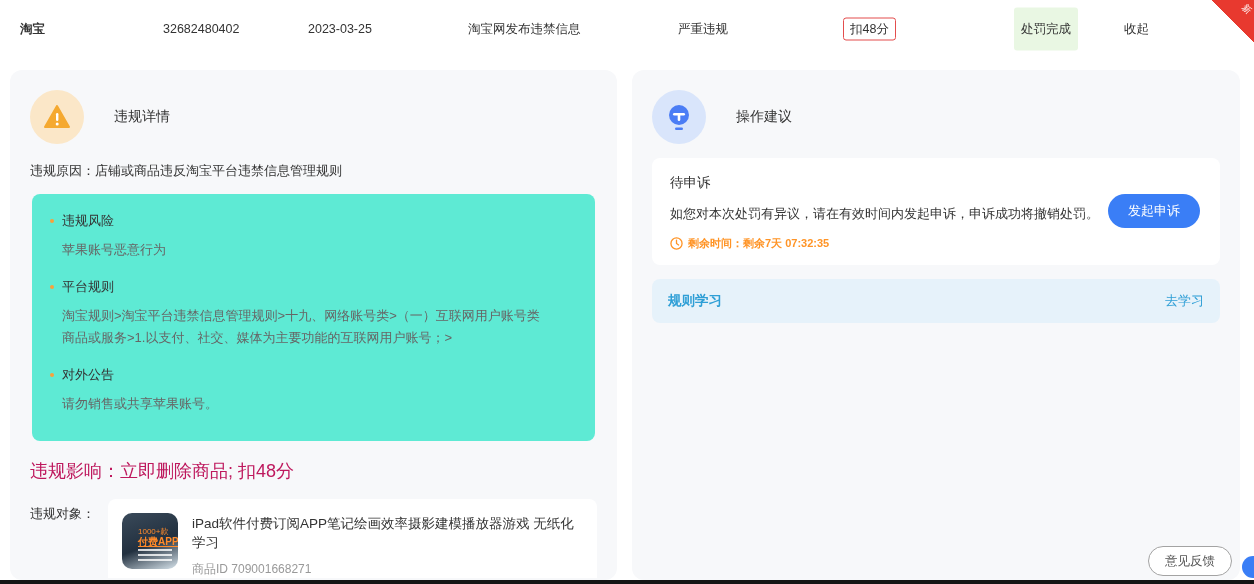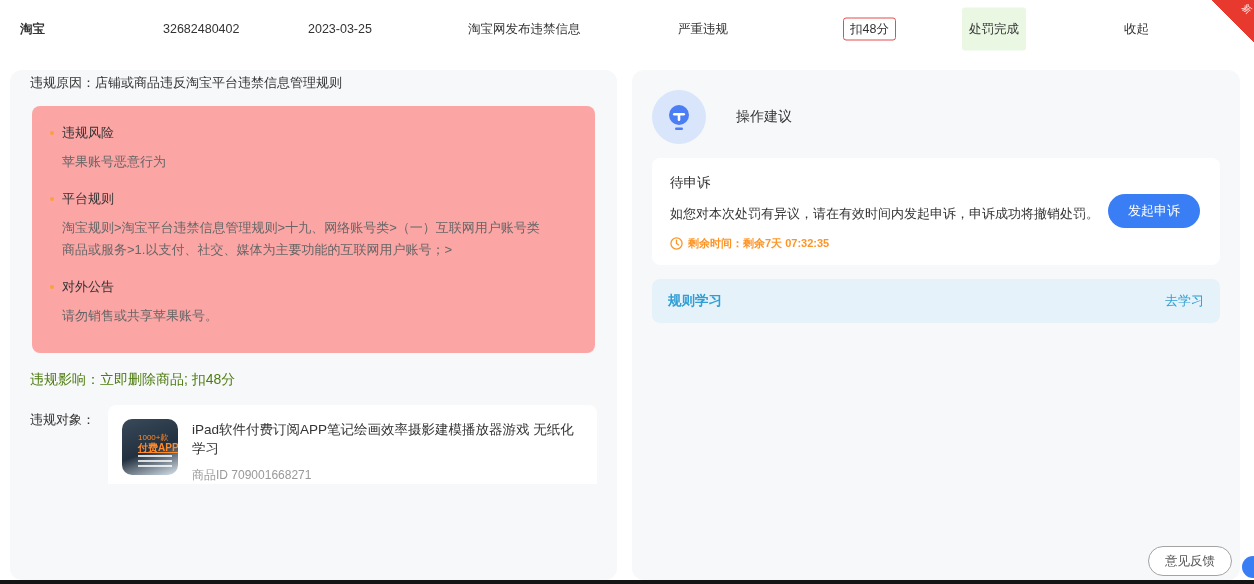--- a/index.html
+++ b/index.html
@@ -10,21 +10,21 @@
   
   .summary-row { position:absolute; left:0; top:0; width:100%; height:58px; background:#fff; }
   .summary-row .cell { position:absolute; top:50%; transform:translateY(-50%); font-size:12.5px; color:#333; white-space:nowrap; }
   .c-platform { left:20px;font-weight:bold; }
   .c-id       { left:163px; }
   .c-date     { left:308px; }
   .c-type     { left:468px; }
   .c-severity { left:678px; }
   .badge-points { left:843px; color:#e34d4d; border:1px solid #e34d4d; border-radius:3px;
     padding:2px 6px; font-size:12px; background:#fff; }
-  .badge-status { left:962px; color:#52b152; background:#e9f7e3; border-radius:3px;
+  .badge-status { left:1014px; color:#52b152; background:#e9f7e3; border-radius:3px;
     padding:13px 7px; font-size:12px; }
   .link-collapse { left:1124px; color:#4080ff; cursor:pointer; }
 
   
   .ribbon { position:absolute; top:0; right:0; width:42px; height:42px;
     background:linear-gradient(225deg,#e8392f 50%,transparent 50.5%); }
   .ribbon span { position:absolute; right:3px; top:3px; color:#fff; font-size:9px;
     transform:rotate(45deg); transform-origin:center; }
 
   
@@ -34,27 +34,27 @@
 
   .panel-head { display:flex; align-items:center; padding:20px 20px 14px 20px; }
   .icon-circle { width:54px; height:54px; border-radius:50%; display:flex; align-items:center; justify-content:center; flex:0 0 54px; }
   .warn-circle { background:#fbe7c8; }
   .bulb-circle { background:#d9e5fb; }
   .panel-title { margin-left:30px; font-size:14px; color:#333; }
 
   
   .reason-line { padding:4px 20px 14px 20px; font-size:13px; color:#333; }
   .reason-line .lbl { color:#333; }
-  .detail-card { margin:0 22px; background:#fca5a5; border-radius:8px; padding:18px 18px 8px 18px; }
+  .detail-card { margin:0 22px; background:#5eead4; border-radius:8px; padding:18px 18px 8px 18px; }
   .d-section { margin-bottom:18px; }
   .d-label { display:flex; align-items:center; font-size:13px; color:#333; margin-bottom:9px; }
   .dot { width:4px; height:4px; border-radius:50%; background:#f9a13a; margin-right:8px; flex:0 0 4px; }
   .d-text { font-size:13px; color:#666; line-height:1.65; padding-left:12px; max-width:500px; }
 
-  .impact-line { padding:18px 20px 0 20px; font-size:14px; color:#4d7c0f; }
+  .impact-line { padding:18px 20px 0 20px; font-size:18px; color:#be185d; }
   .object-row { display:flex; padding:16px 20px 0 20px; }
   .object-label { font-size:13px; color:#333; flex:0 0 78px; padding-top:6px; }
   .product-card { flex:1; background:#fff; border-radius:8px 8px 0 0; padding:14px 14px 0 14px; cursor:pointer; }
   .product-main { display:flex; }
   .thumb { width:56px; height:56px; border-radius:10px; flex:0 0 56px; overflow:hidden; position:relative;
     background:linear-gradient(160deg,#3a4a5a 0%,#22303f 55%,#d8e4ec 100%); }
   .thumb .t1 { position:absolute; left:16px; top:14px; color:#ff8a2a; font-size:8px; font-weight:normal; line-height:1.2; white-space:nowrap; }
   .thumb .t2 { position:absolute; left:16px; top:23px; color:#ff8a2a; font-size:10px; font-weight:bold; line-height:1.2; white-space:nowrap;text-decoration:underline; }
   .thumb .list { position:absolute; left:16px; top:36px; width:34px; height:14px;
     background:repeating-linear-gradient(#ffffff 0 2px, transparent 2px 5px); opacity:.8; }
@@ -96,20 +96,30 @@
     <span class="cell c-severity">严重违规</span>
     <span class="cell badge-points">扣48分</span>
     <span class="cell badge-status">处罚完成</span>
     <span class="cell link-collapse">收起</span>
     <div class="ribbon">
       <span>新</span>
     </div>
   </div>
 
   <div class="panel panel-left">
+    <div class="panel-head">
+      <div class="icon-circle warn-circle">
+        <svg width="26" height="24" viewBox="0 0 26 24">
+          <path d="M13 1 L25 22 H1 Z" fill="#f5a930" stroke="#f5a930" stroke-width="2" stroke-linejoin="round"></path>
+          <rect x="12" y="8" width="2.4" height="8" rx="1.2" fill="#fff"></rect>
+          <circle cx="13.2" cy="19" r="1.5" fill="#fff"></circle>
+        </svg>
+      </div>
+      <span class="panel-title">违规详情</span>
+    </div>
 
     <div class="reason-line">
       <span class="lbl">违规原因：</span><span>店铺或商品违反淘宝平台违禁信息管理规则</span>
     </div>
 
     <div class="detail-card">
       <div class="d-section">
         <div class="d-label">
           <span class="dot"></span>
           <span>违规风险</span>

